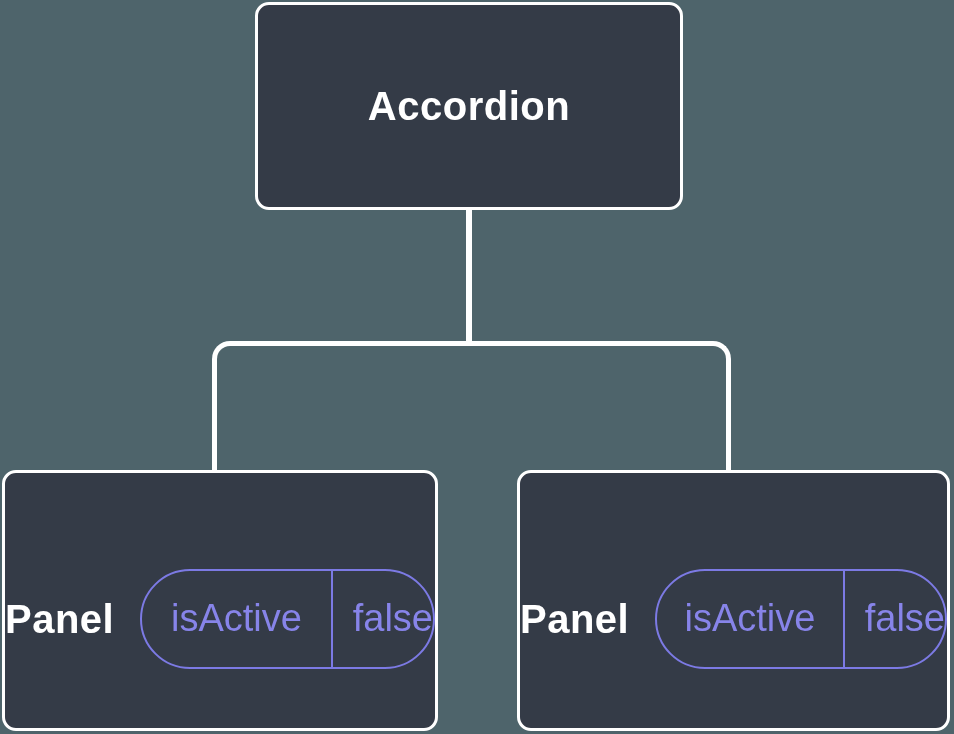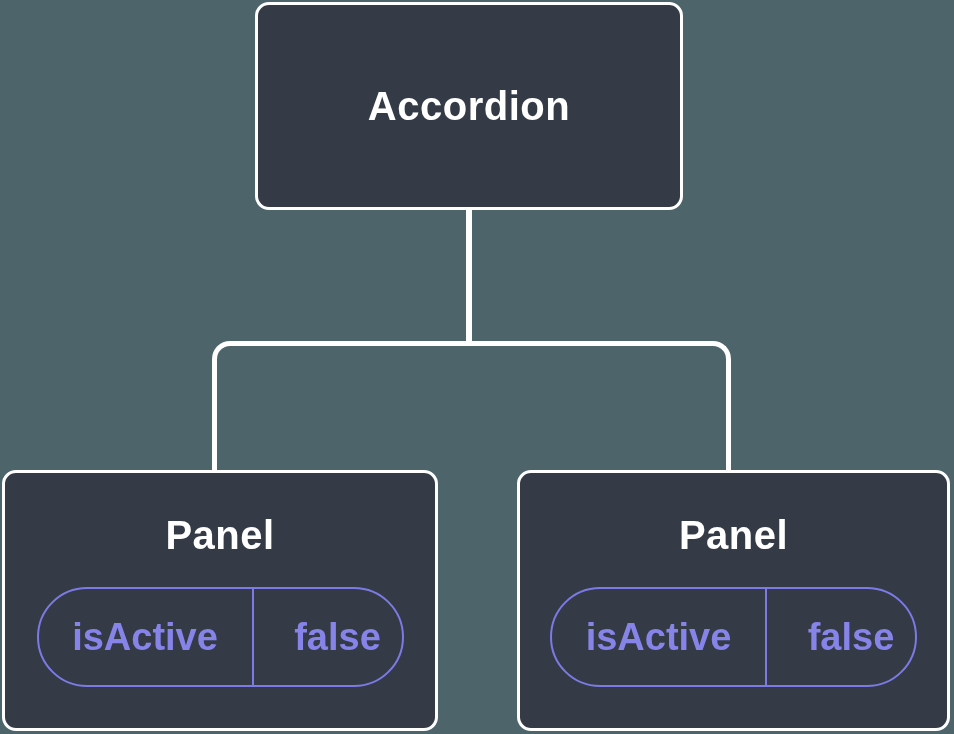--- a/index.html
+++ b/index.html
@@ -56,37 +56,35 @@
     border-top: 5px solid var(--connector);
     border-left: 5px solid var(--connector);
     border-right: 5px solid var(--connector);
     border-radius: 18px 18px 0 0;
     background: transparent;
   }
   .panel-node {
     top: 470px;
     height: 261px;
     display: flex;
-    flex-direction: column;
     align-items: center;
     padding-top: 36px;
     gap: 26px;
   }
   .panel-left  { left: 2px;   width: 436px; }
   .panel-right { left: 517px; width: 433px; }
   .state-pill {
     display: flex;
     align-items: stretch;
     width: 367px; height: 100px;
     border: 2px solid var(--pill-border);
     border-radius: 60px;
     color: var(--pill-text);
     font-size: 38px;
     overflow: hidden;
-    font-weight: bold;
   }
   .pill-key {
     width: 213px;
     display: flex;
     align-items: center;
     justify-content: center;
   }
   .pill-value {
     flex: 1;
     border-left: 2px solid var(--pill-border);

